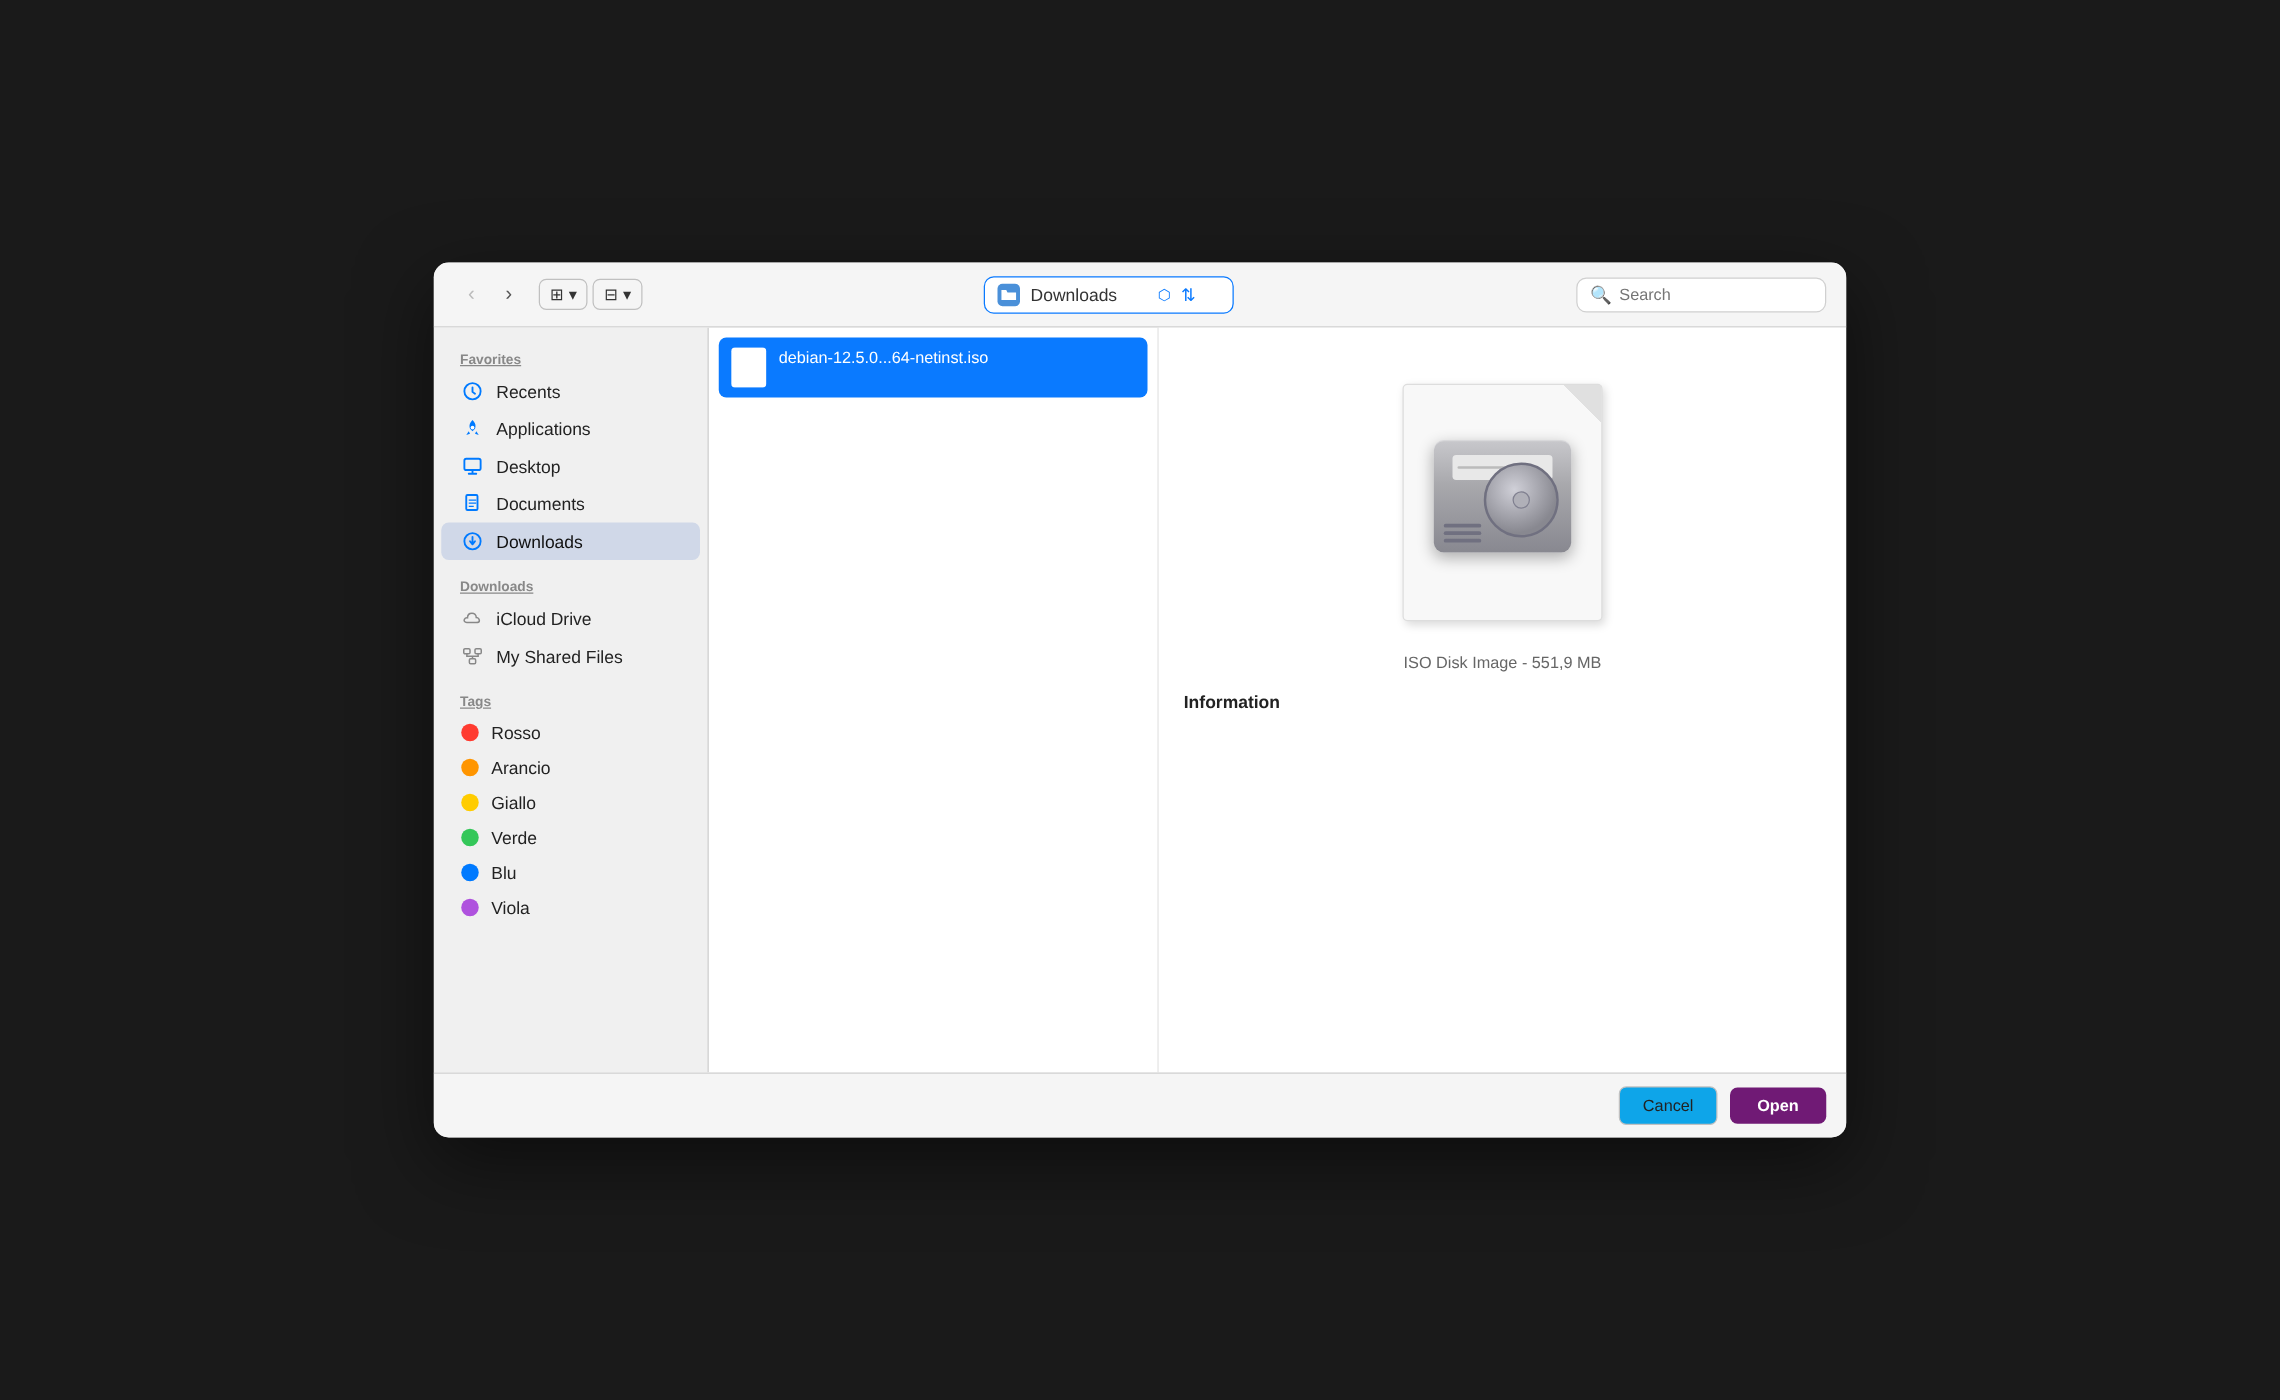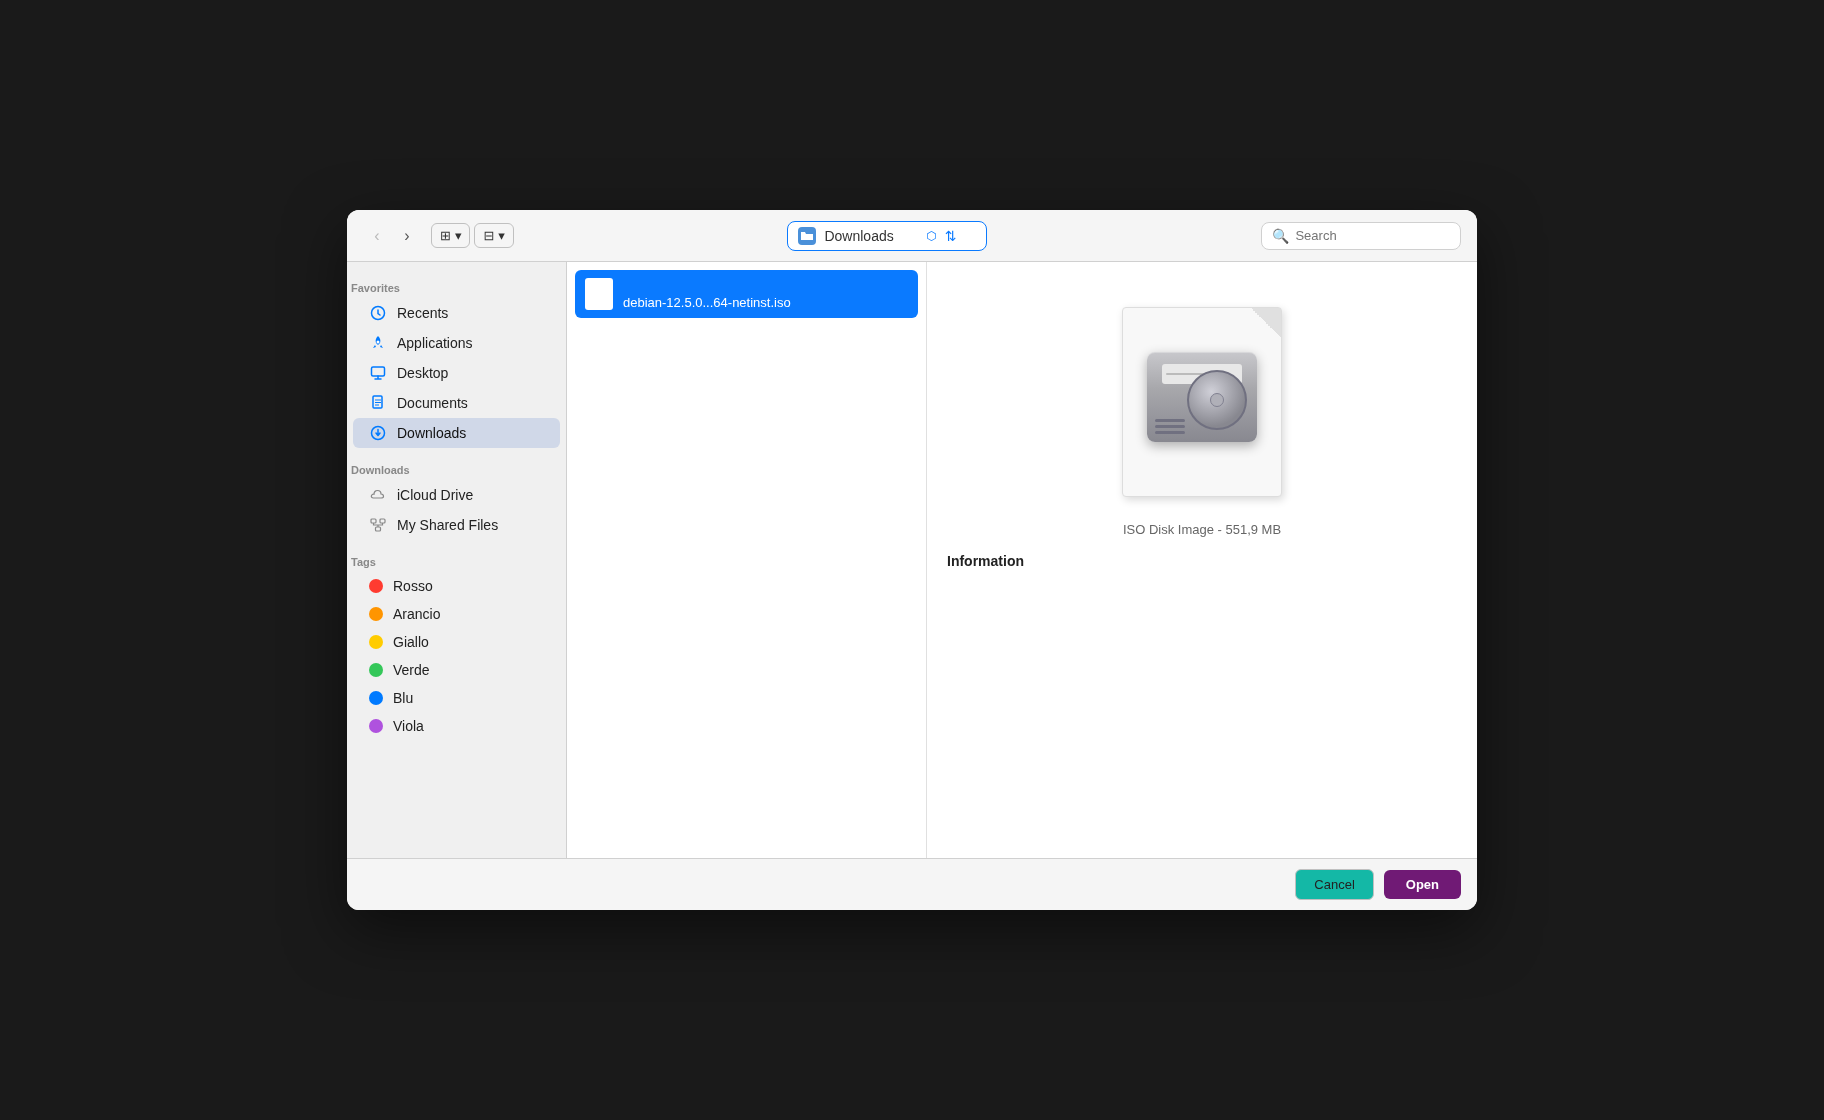--- a/index.html
+++ b/index.html
@@ -164,23 +164,24 @@
       border-right: 1px solid #d0d0d0;
       overflow-y: auto;
       padding: 12px 0;
       flex-shrink: 0;
     }
 
     .sidebar-section-label {
       font-size: 11px;
       font-weight: 600;
       color: #888;
-      padding: 8px 4px 4px;
+      padding: 8px 21px 4px;
       text-transform: none;
       letter-spacing: 0;
+      text-decoration: underline;
     }
 
     .sidebar-item {
       display: flex;
       align-items: center;
       gap: 10px;
       padding: 6px 16px;
       cursor: pointer;
       border-radius: 6px;
       margin: 0 6px;
@@ -213,21 +214,21 @@
     .file-list-pane {
       width: 360px;
       border-right: 1px solid #e0e0e0;
       overflow-y: auto;
       padding: 8px;
       flex-shrink: 0;
     }
 
     .file-item {
       display: flex;
-      align-items: flex-end;
+      align-items: flex-start;
       gap: 10px;
       padding: 8px 10px;
       border-radius: 6px;
       cursor: pointer;
       font-size: 13px;
       color: #222;
     }
     .file-item.selected {
       background: #0a7aff;
       color: #fff;
@@ -435,21 +436,21 @@
       border-top: 1px solid #d0d0d0;
       background: #f5f5f5;
       padding: 10px 16px;
       display: flex;
       justify-content: flex-end;
       align-items: center;
       gap: 10px;
     }
 
     .btn-cancel {
-      background: #14b8a6;
+      background: #0ea5e9;
       border: 1px solid #c0c0c0;
       border-radius: 6px;
       padding: 7px 18px;
       font-size: 13px;
       color: #222;
       cursor: pointer;
       font-weight: 500;
     }
 
     .btn-open {

